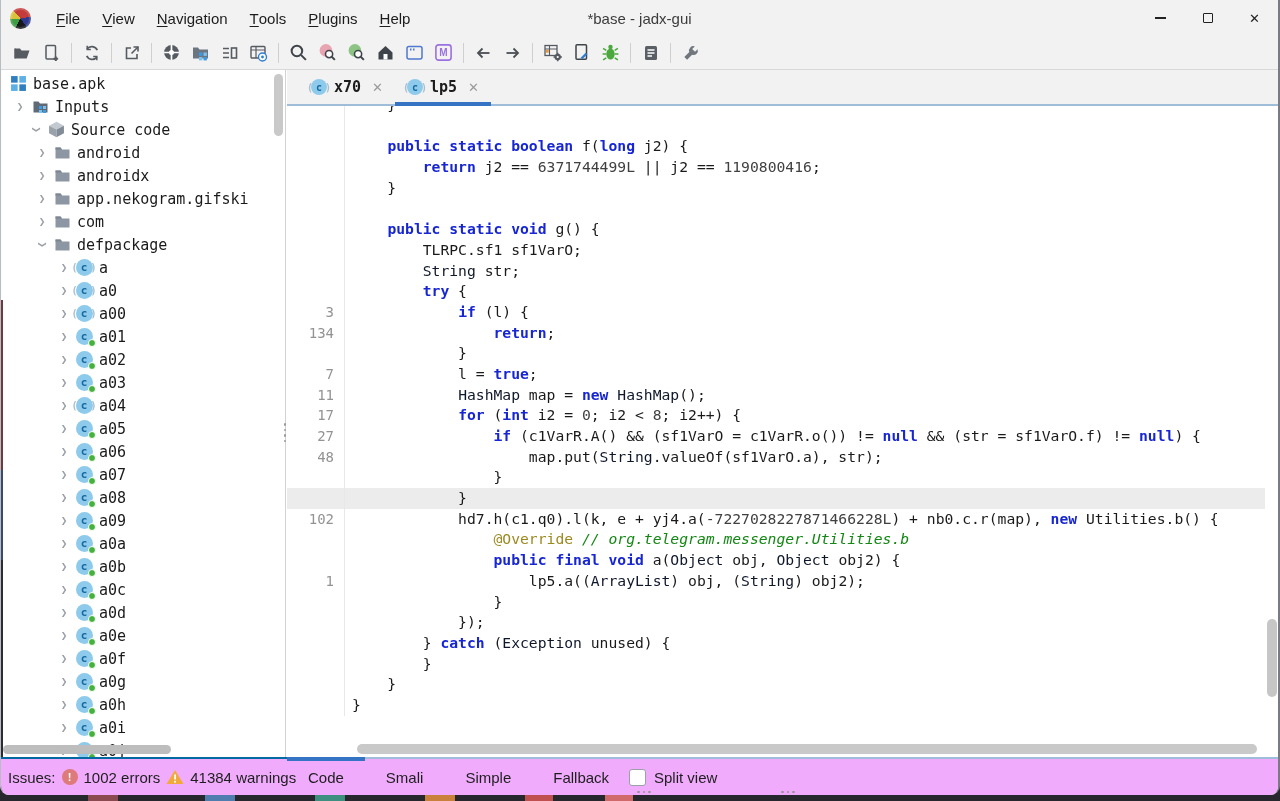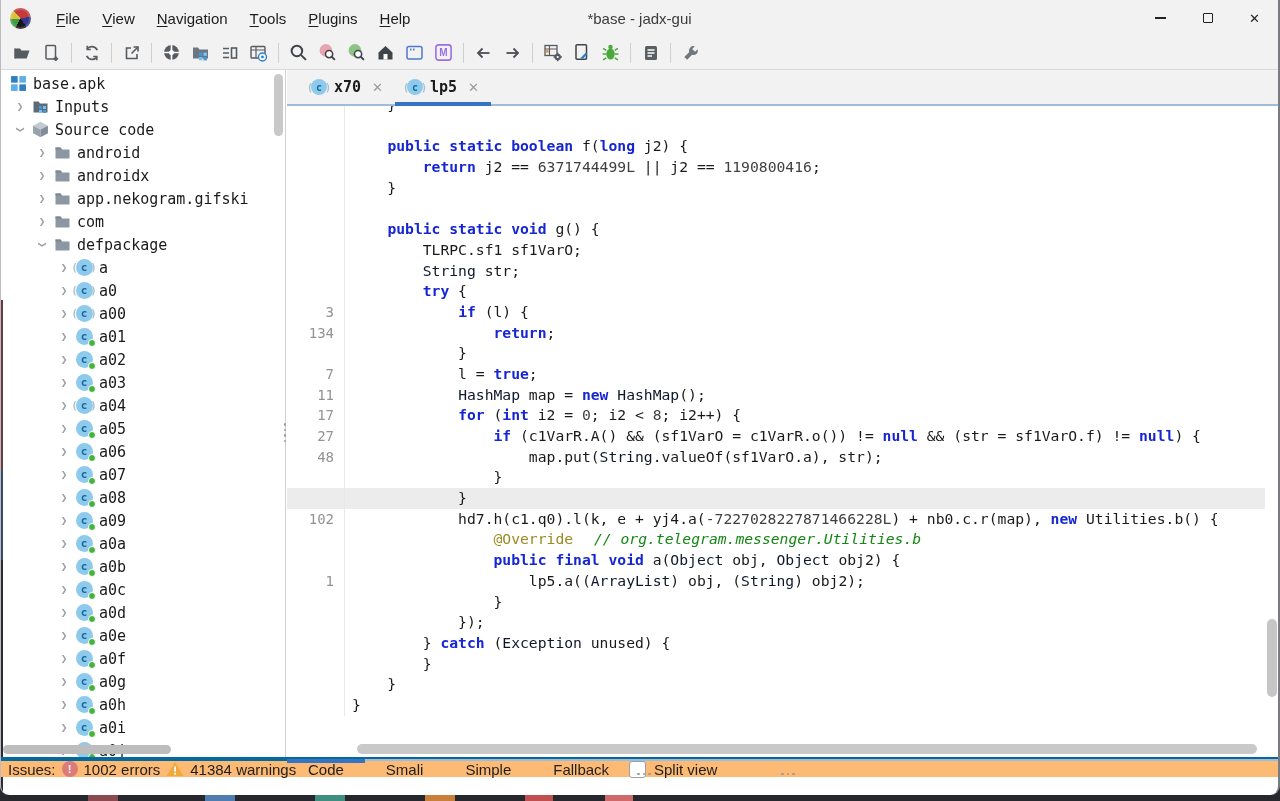--- a/index.html
+++ b/index.html
@@ -57,25 +57,25 @@
   .codewrap { position:absolute; left:0; top:36px; right:14px; bottom:16px; overflow:hidden; }
   .codeinner { margin-top:-11px; }
   .cline { display:flex; height:20.7px; line-height:20.7px; font-family:"DejaVu Sans Mono",monospace; font-size:14.7px; }
   .cline.hl { background:#ececec; }
   .ln { width:58px; flex:0 0 auto; text-align:right; padding-right:10px; border-right:1px solid #e8e8e8; color:#939393; font-size:14px; }
   .ct { padding-left:7px; white-space:pre; color:#1a1a1a; }
   .tok-k { color:#1726d3; font-weight:700; }
   .tok-n { color:#404040; }
   .tok-c { color:#0f172a; }
   .tok-a { color:#9c8a20; }
-  .tok-m { color:#148814; font-style:italic;margin-left:12px; }
+  .tok-m { color:#148814; font-style:italic; }
   .vscroll-ed { position:absolute; right:2px; bottom:60px; width:10px; height:78px; background:#c6c6c6; border-radius:5px; }
   .hscroll-ed { position:absolute; left:70px; bottom:3px; height:10px; width:900px; background:#c9c9c9; border-radius:5px; }
   
-  .bottombar { position:absolute; left:0; top:757px; right:0; height:20px; background:#fdba74; border-top:4px solid #0369a1; }
+  .bottombar { position:absolute; left:0; top:757px; right:0; height:38px; background:#f0abfc; border-top:2px solid #0369a1; }
   .issues { position:absolute; left:7px; top:0; height:100%; display:flex; align-items:center; gap:6px; font-size:15px; color:#1e1e1e; }
   .err-ic { width:16px; height:16px; border-radius:50%; background:#dd7a7a; color:#fff; font:700 11px "Liberation Sans",sans-serif;
             display:flex; align-items:center; justify-content:center; }
   .bb-accent { position:absolute; left:286px; right:0; top:-2px; height:2px; background:#9fbdd8; }
   .btabs { position:absolute; left:286px; top:0; height:100%; display:flex; align-items:flex-start; }
   .btab { padding:0 21px; font-size:15px; color:#1e1e1e; height:100%; display:flex; align-items:center; position:relative; }
   .btab.active::before { content:""; position:absolute; left:0; right:0; top:-2px; height:4px; background:#3574c4; }
   .splitview { position:absolute; left:628px; top:0; height:100%; display:flex; align-items:center; gap:8px; font-size:15px; color:#1e1e1e; }
   .cbox { width:17px; height:17px; background:#fff; border:1.5px solid #9aa0a6; border-radius:3px; }
   .grip { position:absolute; bottom:2px; display:flex; gap:3px; }
@@ -293,21 +293,21 @@
             <svg width="17" height="16" viewBox="0 0 16 16">
               <path d="M1 2.5h5l1.5 2H15v9H1z" fill="#5f6a76"></path>
               <rect x="6.5" y="7" width="3" height="3" fill="#3d9ae0"></rect>
               <rect x="10.5" y="7" width="3" height="3" fill="#7cc0ec"></rect>
               <rect x="6.5" y="11" width="3" height="3" fill="#7cc0ec"></rect>
               <rect x="10.5" y="11" width="3" height="3" fill="#3d9ae0"></rect>
             </svg>
           </span>
           <span class="tlabel">Inputs</span>
         </div>
-        <div class="trow" style="padding-left: 8px;">
+        <div class="trow" style="padding-left: 24px;">
           <span class="chev exp">❯</span>
           <span class="ticon">
             <svg width="17" height="17" viewBox="0 0 16 16">
               <polygon points="8,0.8 15,4.4 8,8 1,4.4" fill="#c3c9d0"></polygon>
               <polygon points="1,4.4 8,8 8,15.2 1,11.6" fill="#99a1ab"></polygon>
               <polygon points="15,4.4 8,8 8,15.2 15,11.6" fill="#828c98"></polygon>
             </svg>
           </span>
           <span class="tlabel">Source code</span>
         </div>

